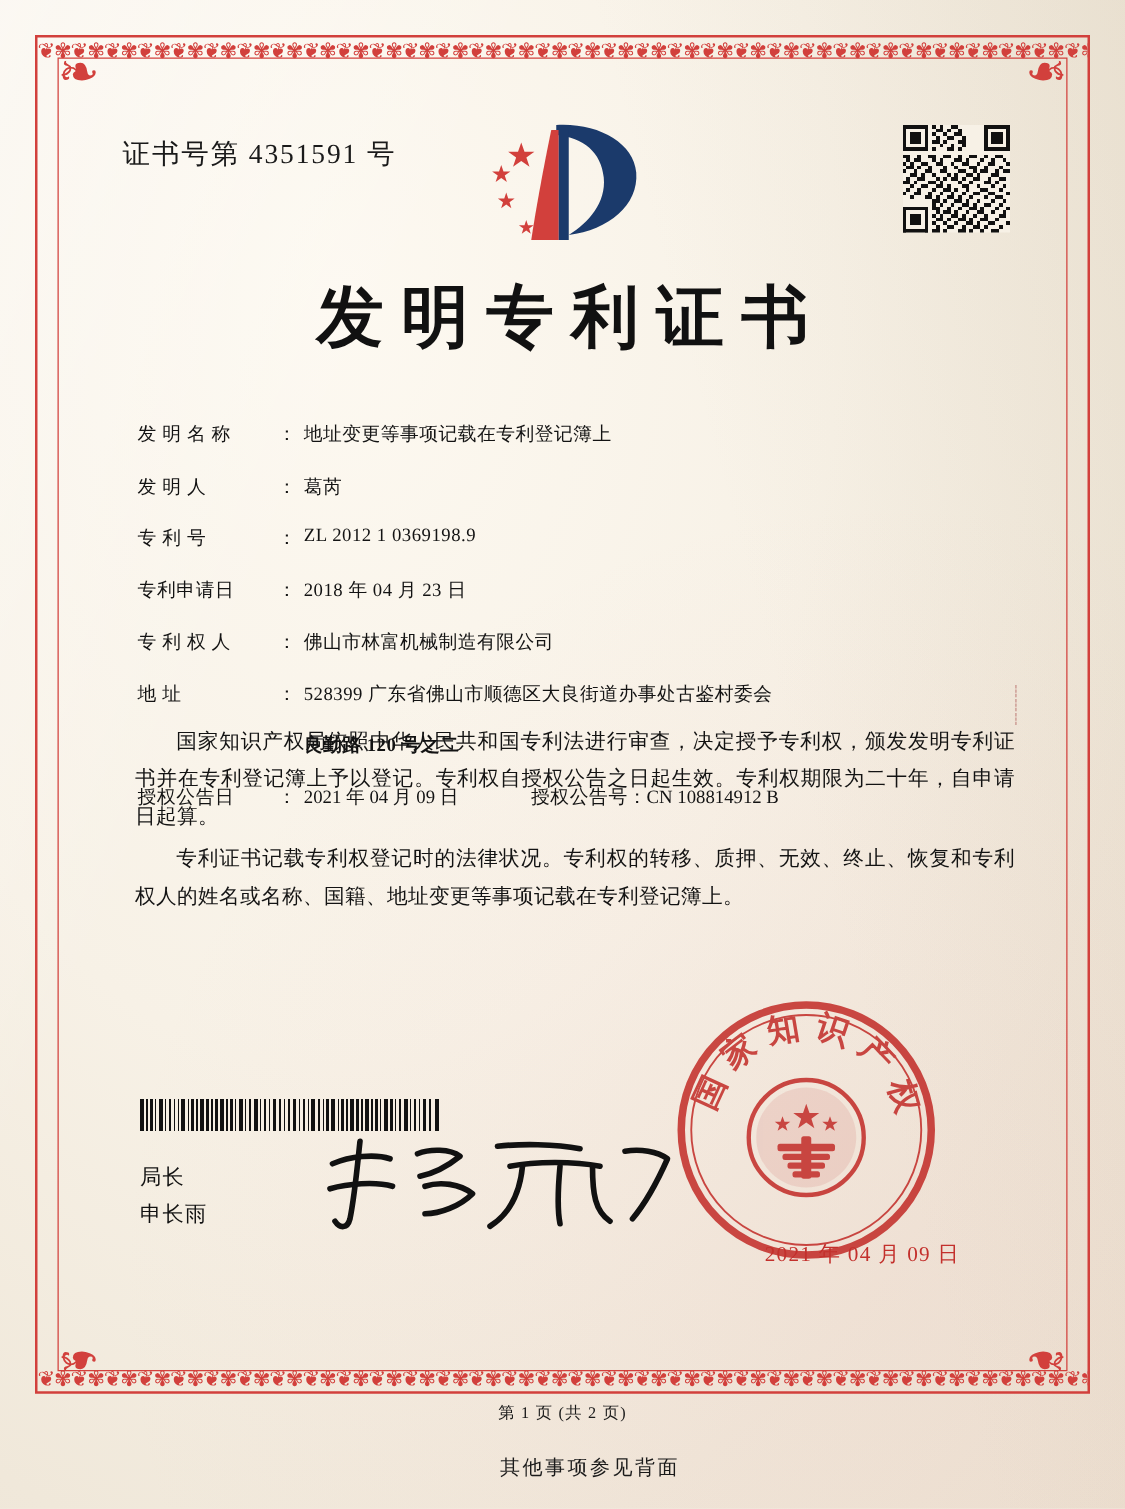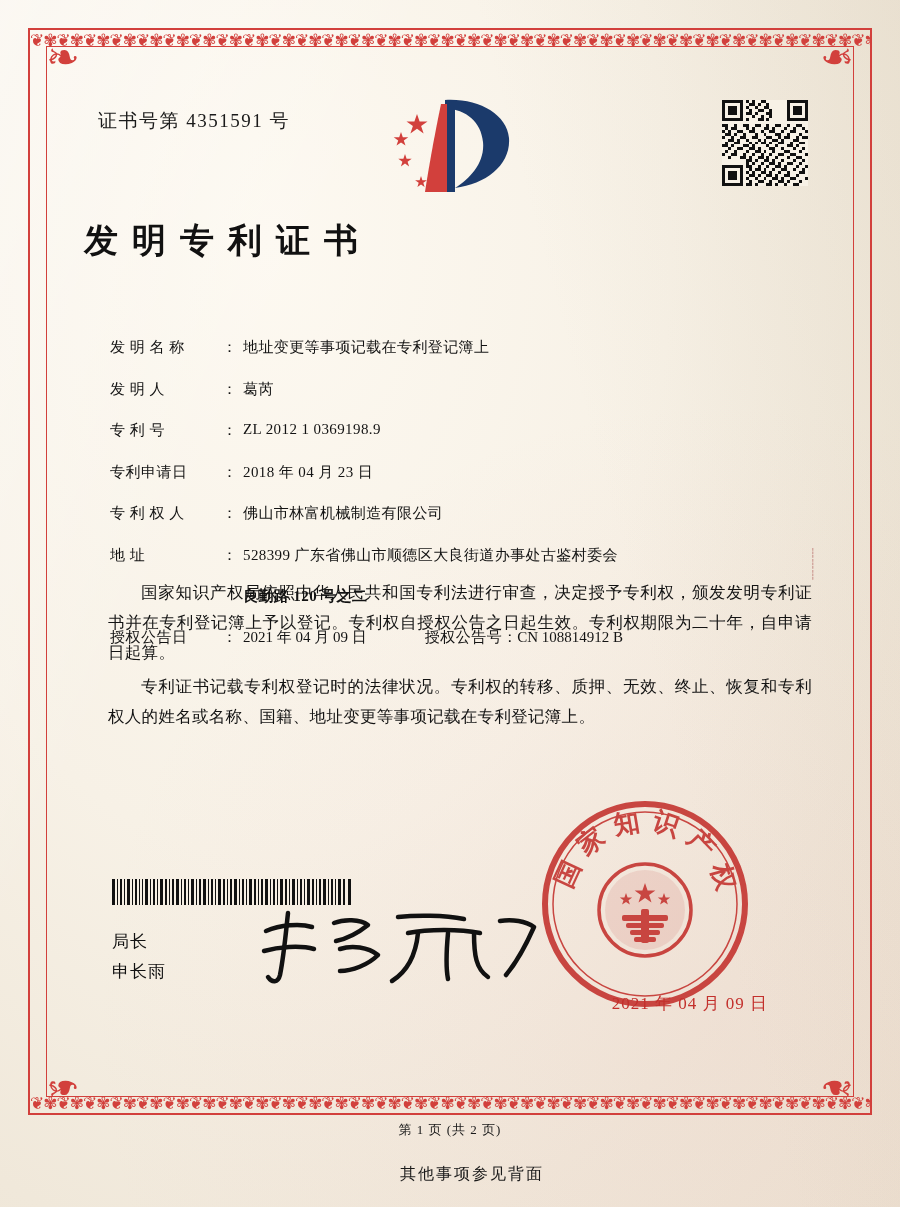--- a/index.html
+++ b/index.html
@@ -83,21 +83,21 @@
     left: 70px;
     top: 70px;
     right: 70px;
     bottom: 120px;
   }
 
   .cert-no {
     position: absolute;
     left: 28px;
     top: 38px;
-    font-size: 19px;
+    font-size: 22px;
     color: #1a1a1a;
     letter-spacing: 1.5px;
     font-family: "Liberation Serif", "DejaVu Serif", serif;
   }
 
   .qr {
     position: absolute;
     right: 22px;
     top: 30px;
     width: 86px;
@@ -111,22 +111,22 @@
     transform: translateX(-50%);
     width: 150px;
     height: 112px;
   }
 
   .title {
     position: absolute;
     left: 0;
     right: 0;
     top: 148px;
-    text-align: left;
-    font-size: 34px;
+    text-align: center;
+    font-size: 54px;
     letter-spacing: 14px;
     color: #111;
     font-weight: bold;
     text-indent: 14px;
     font-family: Liberation Serif, serif;
   }
 
   .fields {
     position: absolute;
     left: 40px;

